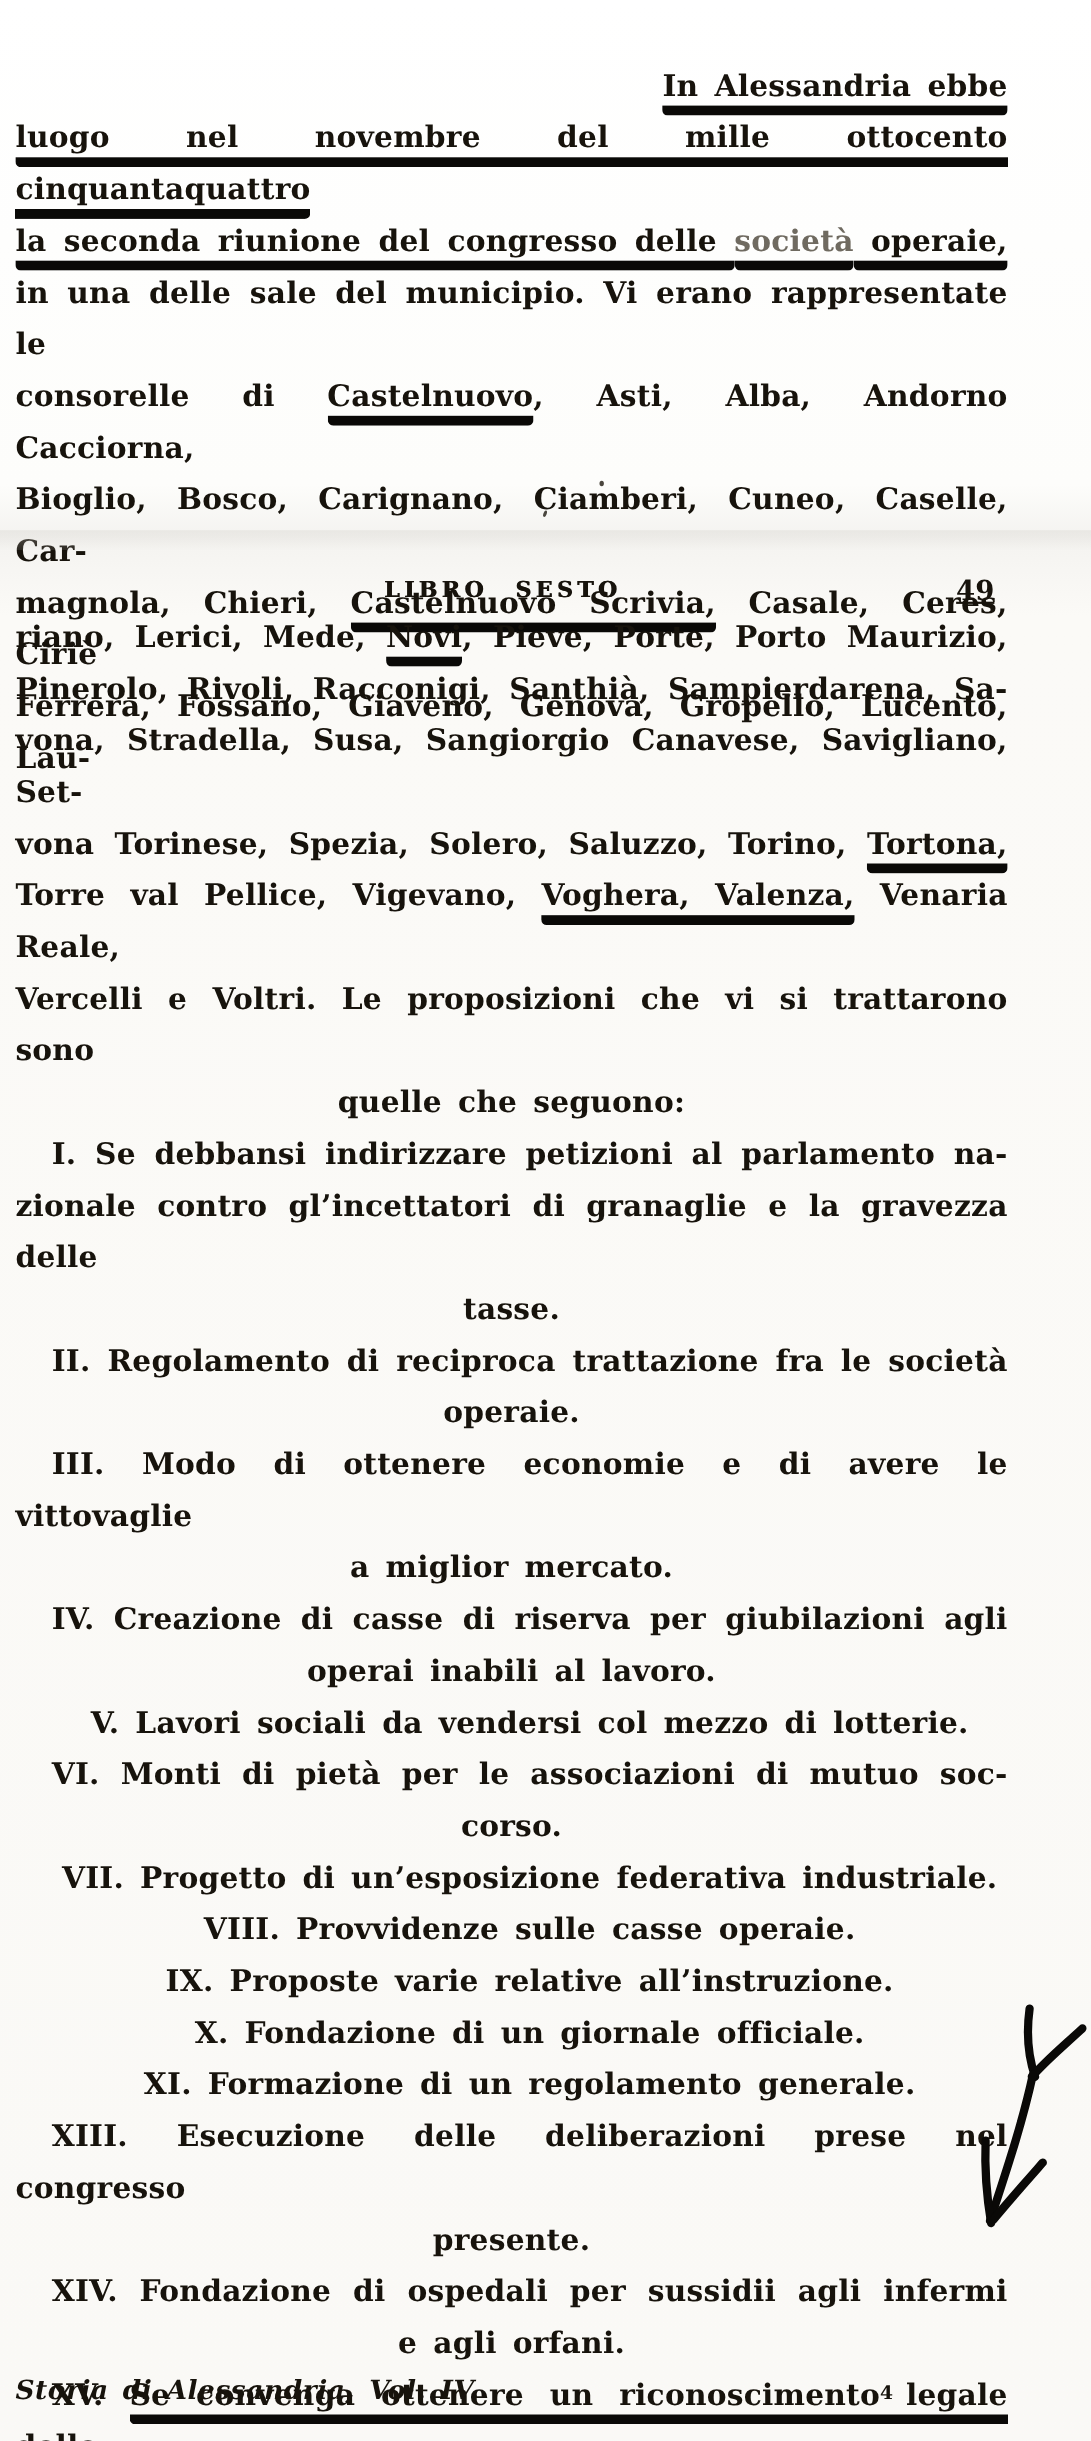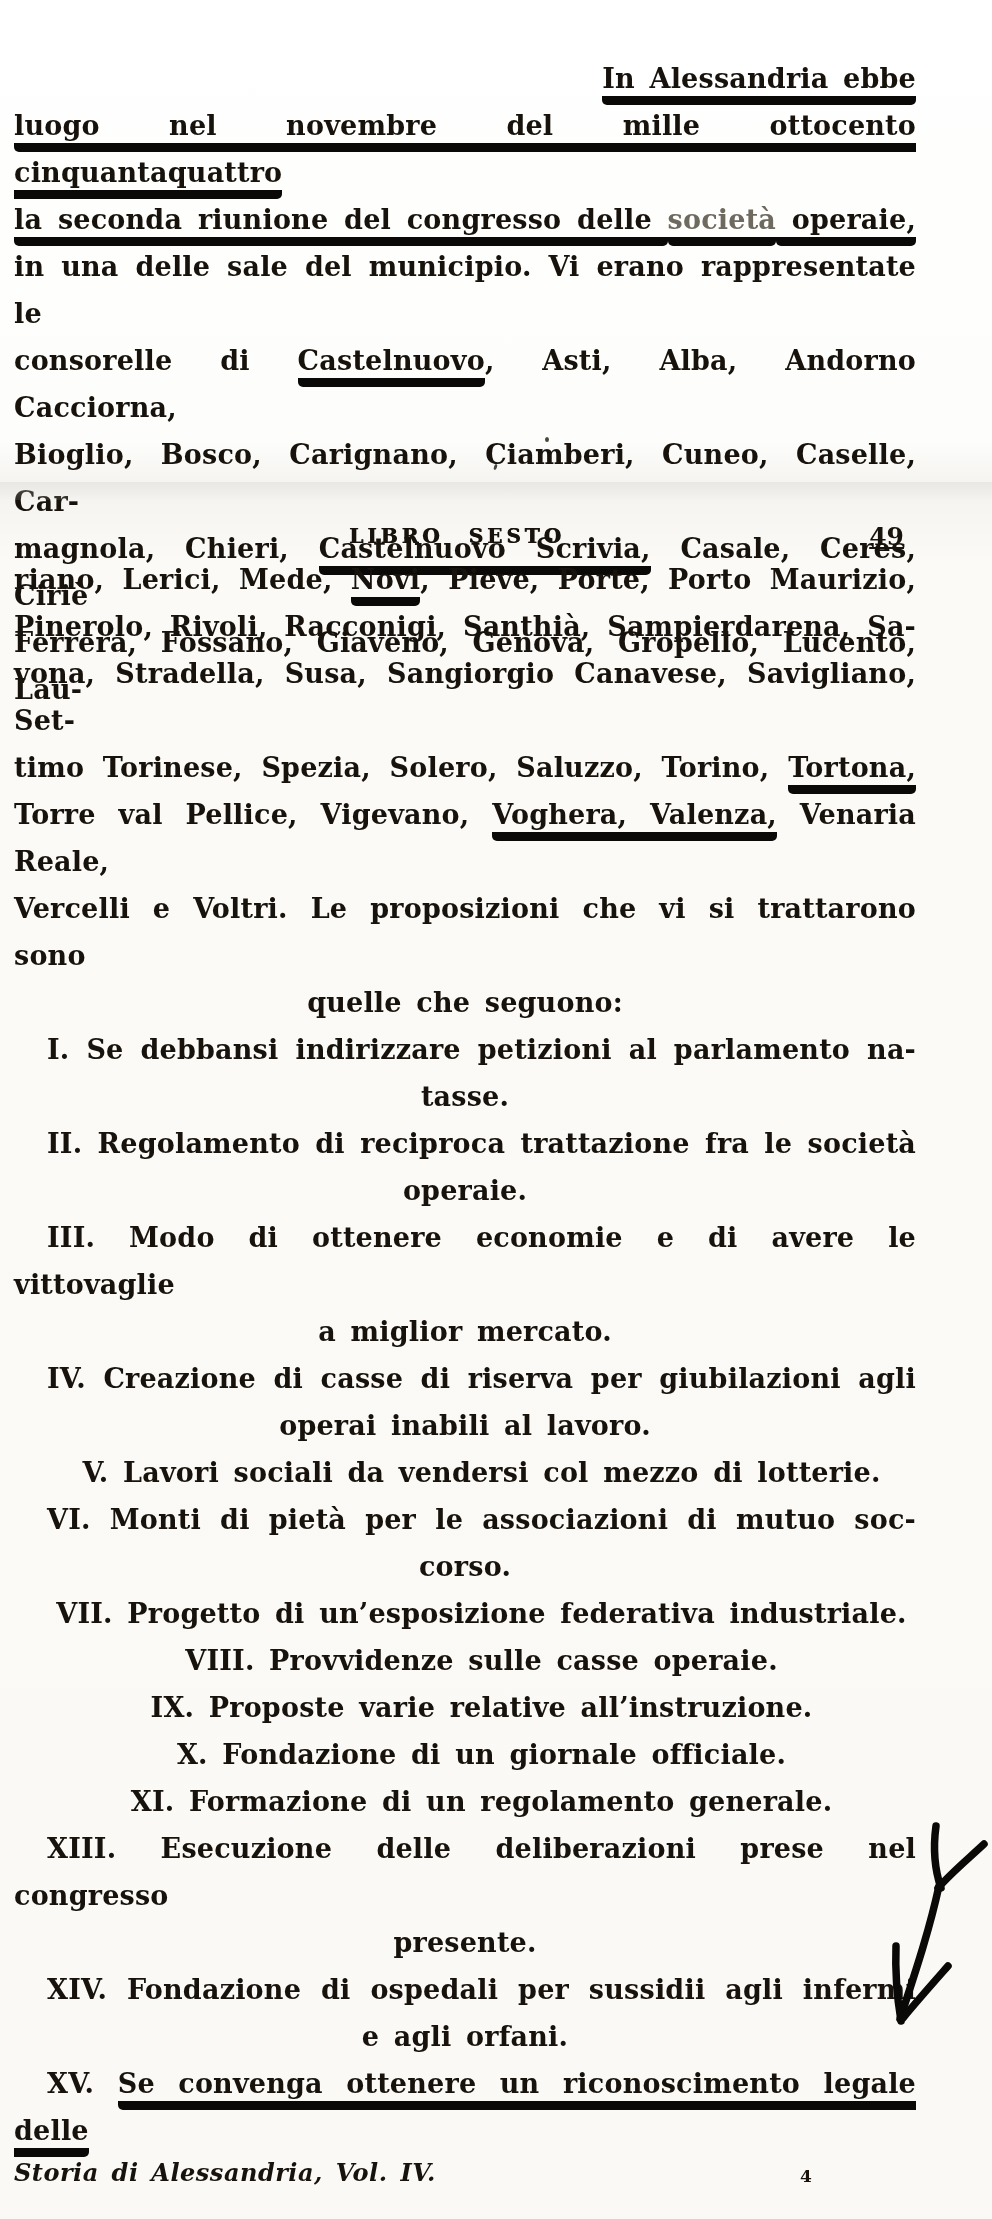--- a/index.html
+++ b/index.html
@@ -80,25 +80,26 @@
 <section>
   <header class="running-head">
     <span class="title">LIBRO SESTO</span>
     <span class="folio">49</span>
   </header>
 
   <div id="page2-body" class="page-body">
       <div class="line justify"><span class="">riano, Lerici, Mede, </span><span class="marked">Novi</span><span class="">, Pieve, Porte, Porto Maurizio,</span></div>
       <div class="line justify"><span class="">Pinerolo, Rivoli, Racconigi, Santhià, Sampierdarena, Sa-</span></div>
       <div class="line justify"><span class="">vona, Stradella, Susa, Sangiorgio Canavese, Savigliano, Set-</span></div>
-      <div class="line justify"><span class="">timo Torinese, Spezia, Solero, Saluzzo, Torino, </span><span class="marked">Tortona,</span></div>
+      <div class="line justify"><span class="">vona Torinese, Spezia, Solero, Saluzzo, Torino, </span><span class="marked">Tortona,</span></div>
       <div class="line justify"><span class="">Torre val Pellice, Vigevano, </span><span class="marked">Voghera, Valenza,</span><span class=""> Venaria Reale,</span></div>
       <div class="line justify"><span class="">Vercelli e Voltri. Le proposizioni che vi si trattarono sono</span></div>
       <div class="line"><span class="">quelle che seguono:</span></div>
       <div class="line justify indent"><span class="">I. Se debbansi indirizzare petizioni al parlamento na-</span></div>
+      <div class="line justify"><span class="">zionale contro gl’incettatori di granaglie e la gravezza delle</span></div>
       <div class="line"><span class="">tasse.</span></div>
       <div class="line justify indent"><span class="">II. Regolamento di reciproca trattazione fra le società</span></div>
       <div class="line"><span class="">operaie.</span></div>
       <div class="line justify indent"><span class="">III. Modo di ottenere economie e di avere le vittovaglie</span></div>
       <div class="line"><span class="">a miglior mercato.</span></div>
       <div class="line justify indent"><span class="">IV. Creazione di casse di riserva per giubilazioni agli</span></div>
       <div class="line"><span class="">operai inabili al lavoro.</span></div>
       <div class="line indent"><span class="">V. Lavori sociali da vendersi col mezzo di lotterie.</span></div>
       <div class="line justify indent"><span class="">VI. Monti di pietà per le associazioni di mutuo soc-</span></div>
       <div class="line"><span class="">corso.</span></div>

